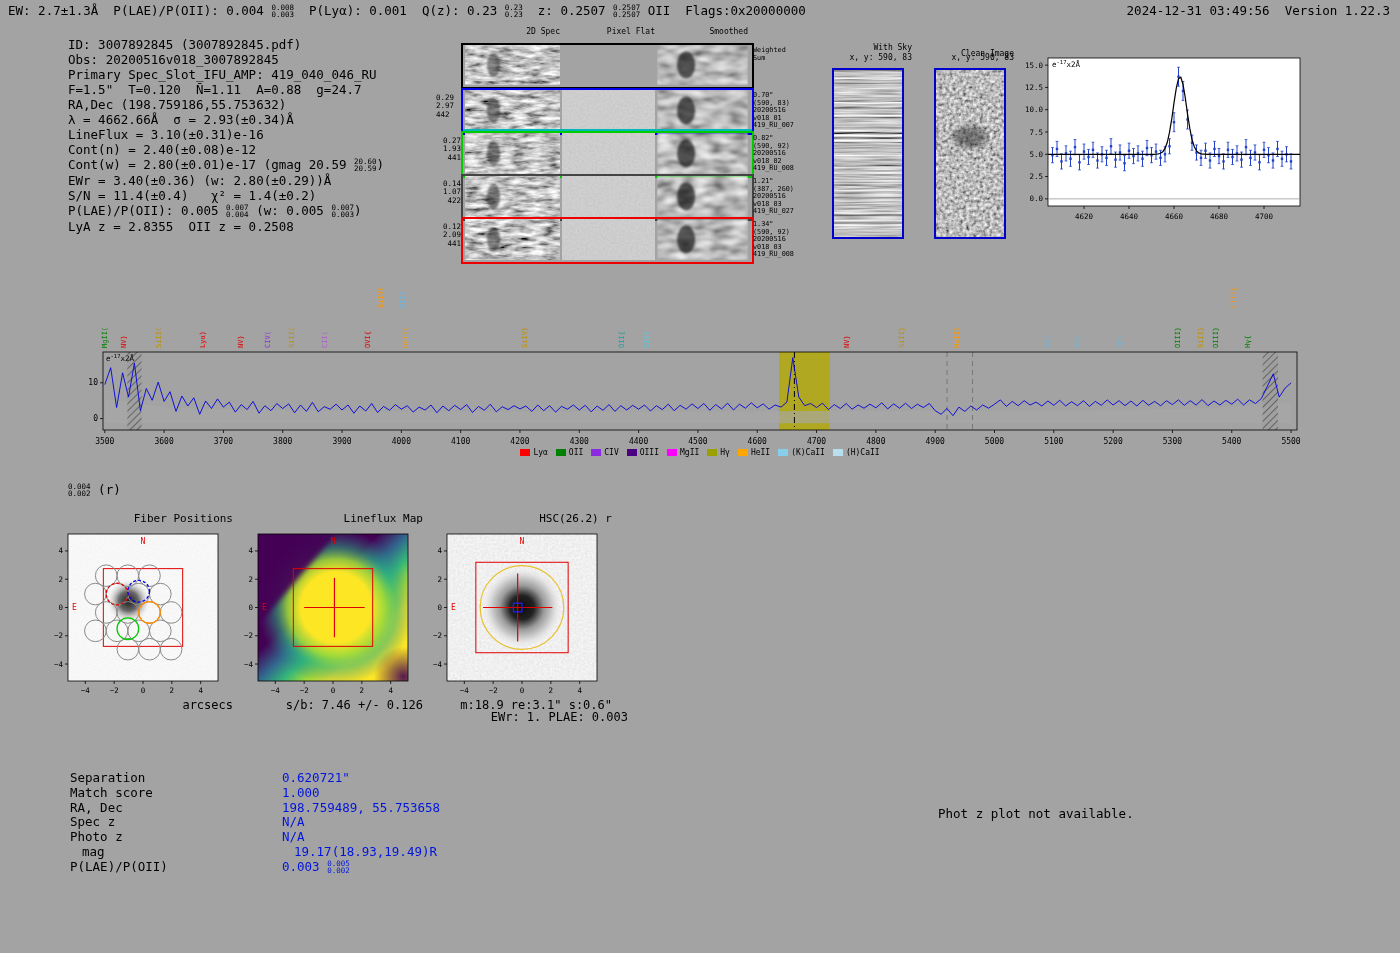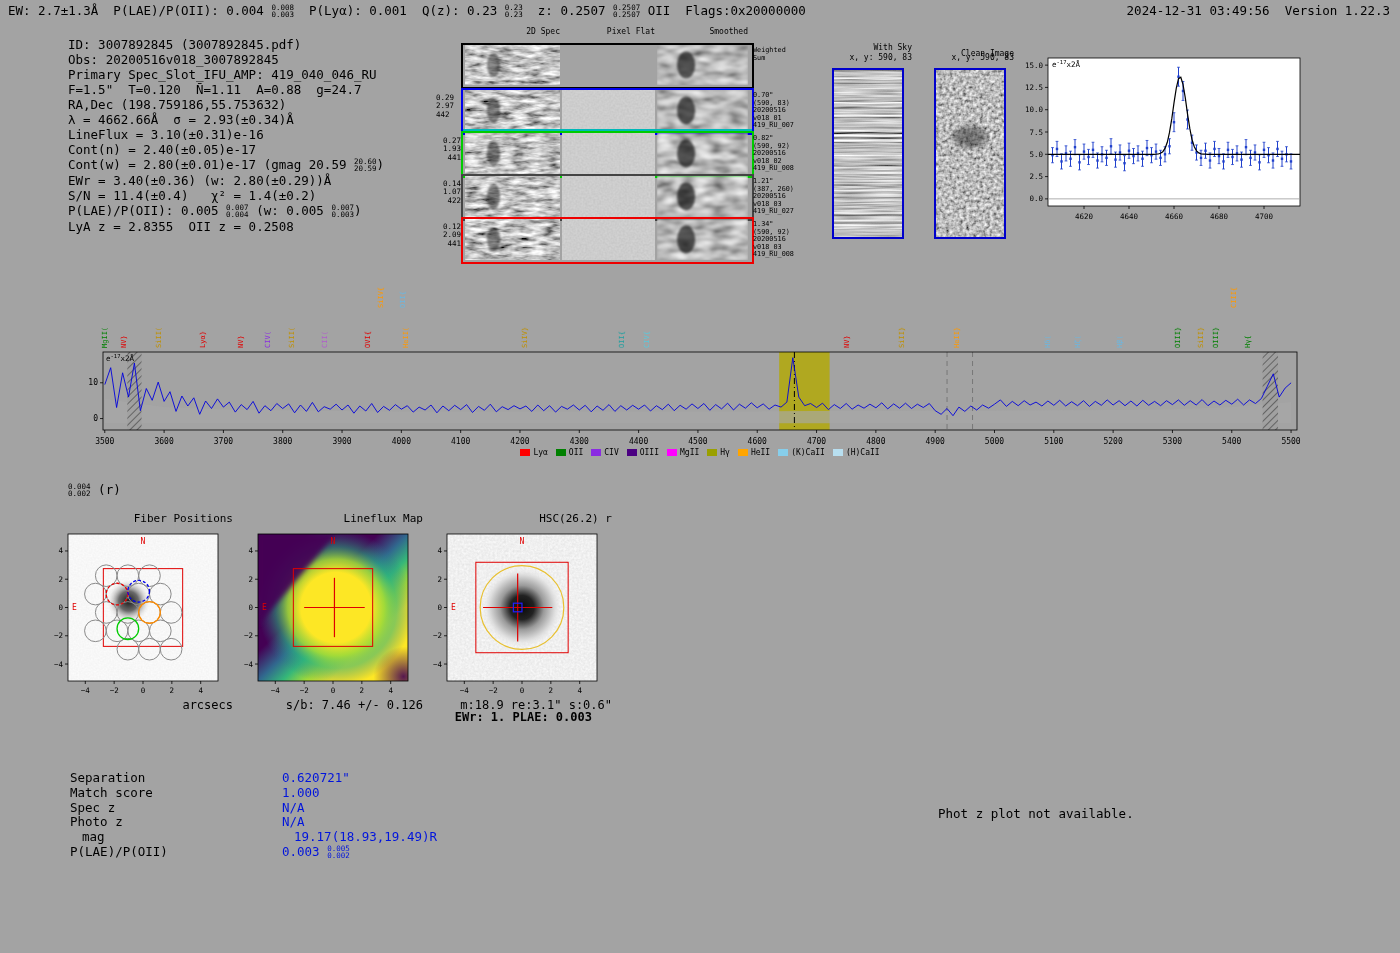--- a/index.html
+++ b/index.html
@@ -36,21 +36,21 @@
   <div class="abs pre t12" style="right:10px;top:3px;">2024-12-31 03:49:56  Version 1.22.3</div>
 
   <div class="abs" style="left:68px;top:37px;" id="info">
       <div class="pre t12"><span>ID: 3007892845 (3007892845.pdf)</span></div>
       <div class="pre t12"><span>Obs: 20200516v018_3007892845</span></div>
       <div class="pre t12"><span>Primary Spec_Slot_IFU_AMP: 419_040_046_RU</span></div>
       <div class="pre t12"><span>F=1.5"  T=0.120  N̄=1.11  A=0.8̄8  g=24.7</span></div>
       <div class="pre t12"><span>RA,Dec (198.759186,55.753632)</span></div>
       <div class="pre t12"><span>λ = 4662.66Å  σ = 2.93(±0.34)Å</span></div>
       <div class="pre t12"><span>LineFlux = 3.10(±0.31)e-16</span></div>
-      <div class="pre t12"><span>Cont(n) = 2.40(±0.05)e-17</span></div>
+      <div class="pre t12"><span>Cont(n) = 2.40(±0.08)e-12</span></div>
       <div class="pre t12"><span>Cont(w) = 2.80(±0.01)e-17 (gmag 20.59 </span><span class="frac"><span class="s">20.60</span><span class="s">20.59</span></span><span>)</span></div>
       <div class="pre t12"><span>EWr = 3.40(±0.36) (w: 2.80(±0.29))Å</span></div>
       <div class="pre t12"><span>S/N = 11.4(±0.4)   χ² = 1.4(±0.2)</span></div>
       <div class="pre t12"><span>P(LAE)/P(OII): 0.005 </span><span class="frac"><span class="s">0.007</span><span class="s">0.004</span></span><span> (w: 0.005 </span><span class="frac"><span class="s">0.007</span><span class="s">0.003</span></span><span>)</span></div>
       <div class="pre t12"><span>LyA z = 2.8355  OII z = 0.2508</span></div>
     </div>
 
   <div class="abs t8 ctr" style="left:465px;top:27px;width:95px;">2D Spec</div>
   <div class="abs t8 ctr" style="left:562px;top:27px;width:93px;">Pixel Flat</div>
   <div class="abs t8 ctr" style="left:657px;top:27px;width:91px;">Smoothed</div>
@@ -664,25 +664,26 @@
       <line x1="17" y1="53.23076923076923" x2="20" y2="53.23076923076923" stroke="#000" stroke-width="0.8"></line>
       <text x="15" y="55.73076923076923" font-size="7.5" fill="#000" text-anchor="end" font-family="DejaVu Sans Mono,monospace">2</text>
       <line x1="152.69230769230768" y1="155" x2="152.69230769230768" y2="158" stroke="#000" stroke-width="0.8"></line>
       <text x="152.69230769230768" y="167" font-size="7.5" fill="#000" text-anchor="middle" font-family="DejaVu Sans Mono,monospace">4</text>
       <line x1="17" y1="24.961538461538463" x2="20" y2="24.961538461538463" stroke="#000" stroke-width="0.8"></line>
       <text x="15" y="27.461538461538463" font-size="7.5" fill="#000" text-anchor="end" font-family="DejaVu Sans Mono,monospace">4</text>
       <text x="95" y="18" font-size="8" fill="#e00000" text-anchor="middle" font-family="DejaVu Sans Mono,monospace">N</text>
       <text x="24" y="84" font-size="8" fill="#e00000" text-anchor="start" font-family="DejaVu Sans Mono,monospace">E</text>
     </svg>
   <div class="abs t9 ctr" style="left:432px;top:698px;width:180px;">m:18.9 re:3.1" s:0.6"</div>
-  <div class="abs t9 ctr" style="left:412px;top:710px;width:180px;font-weight:bold;">EWr: 1. PLAE: 0.003</div>
+  <div class="abs t9 ctr" style="left:448px;top:710px;width:180px;">EWr: 1. PLAE: 0.003</div>
 
   <div class="abs" id="matchtable" style="left:70px;top:770px;">
       <div class="pre t12" style="height: 14.8px;"><span style="display: inline-block; width: 212px;">Separation</span><span class="blue"><span>0.620721"</span></span></div>
       <div class="pre t12" style="height: 14.8px;"><span style="display: inline-block; width: 212px;">Match score</span><span class="blue"><span>1.000</span></span></div>
+      <div class="pre t12" style="height: 14.8px;"><span style="display: inline-block; width: 212px;">RA, Dec</span><span class="blue"><span>198.759489, 55.753658</span></span></div>
       <div class="pre t12" style="height: 14.8px;"><span style="display: inline-block; width: 212px;">Spec z</span><span class="blue"><span>N/A</span></span></div>
       <div class="pre t12" style="height: 14.8px;"><span style="display: inline-block; width: 212px;">Photo z</span><span class="blue"><span>N/A</span></span></div>
       <div class="pre t12" style="height: 14.8px; margin-left: 12px;"><span style="display: inline-block; width: 212px;">mag</span><span class="blue"><span>19.17(18.93,19.49)R</span></span></div>
       <div class="pre t12" style="height: 14.8px;"><span style="display: inline-block; width: 212px;">P(LAE)/P(OII)</span><span class="blue"><span>0.003 </span><span class="frac"><span class="s">0.005</span><span class="s">0.002</span></span></span></div>
     </div>
   <div class="abs pre t12" style="left:938px;top:806px;">Phot z plot not available.</div>
 
 <div class="abs" style="left: 461px; top: 43px; width: 289px; height: 42px; border: 2px solid rgb(0, 0, 0);"></div>
     <div class="abs" style="left: 465px; top: 45px; width: 95px; height: 40px; overflow: hidden;">
       <svg width="95" height="40">

